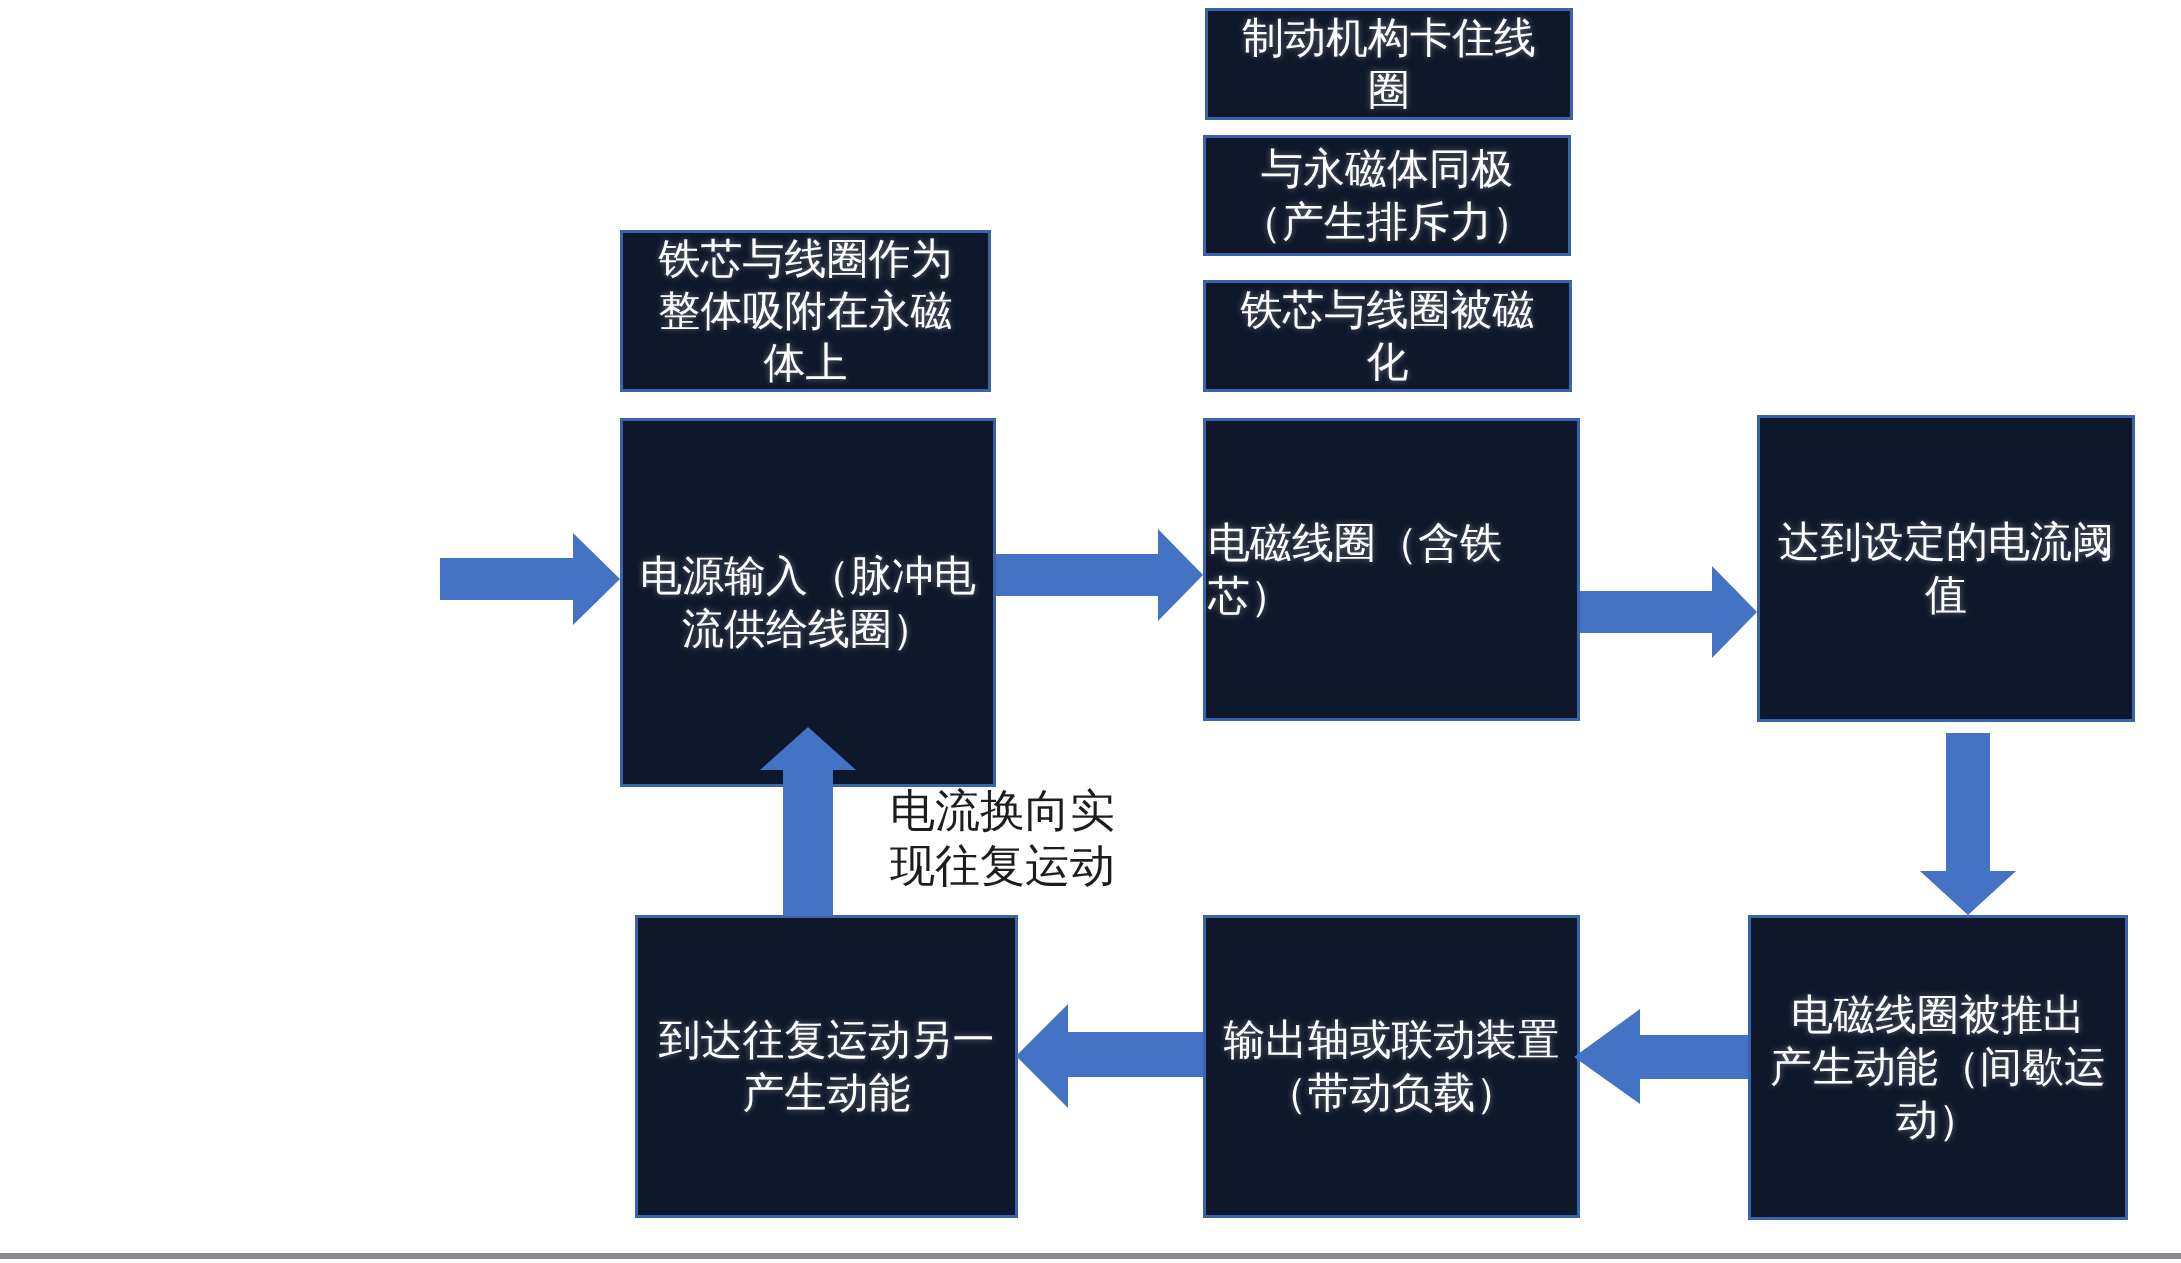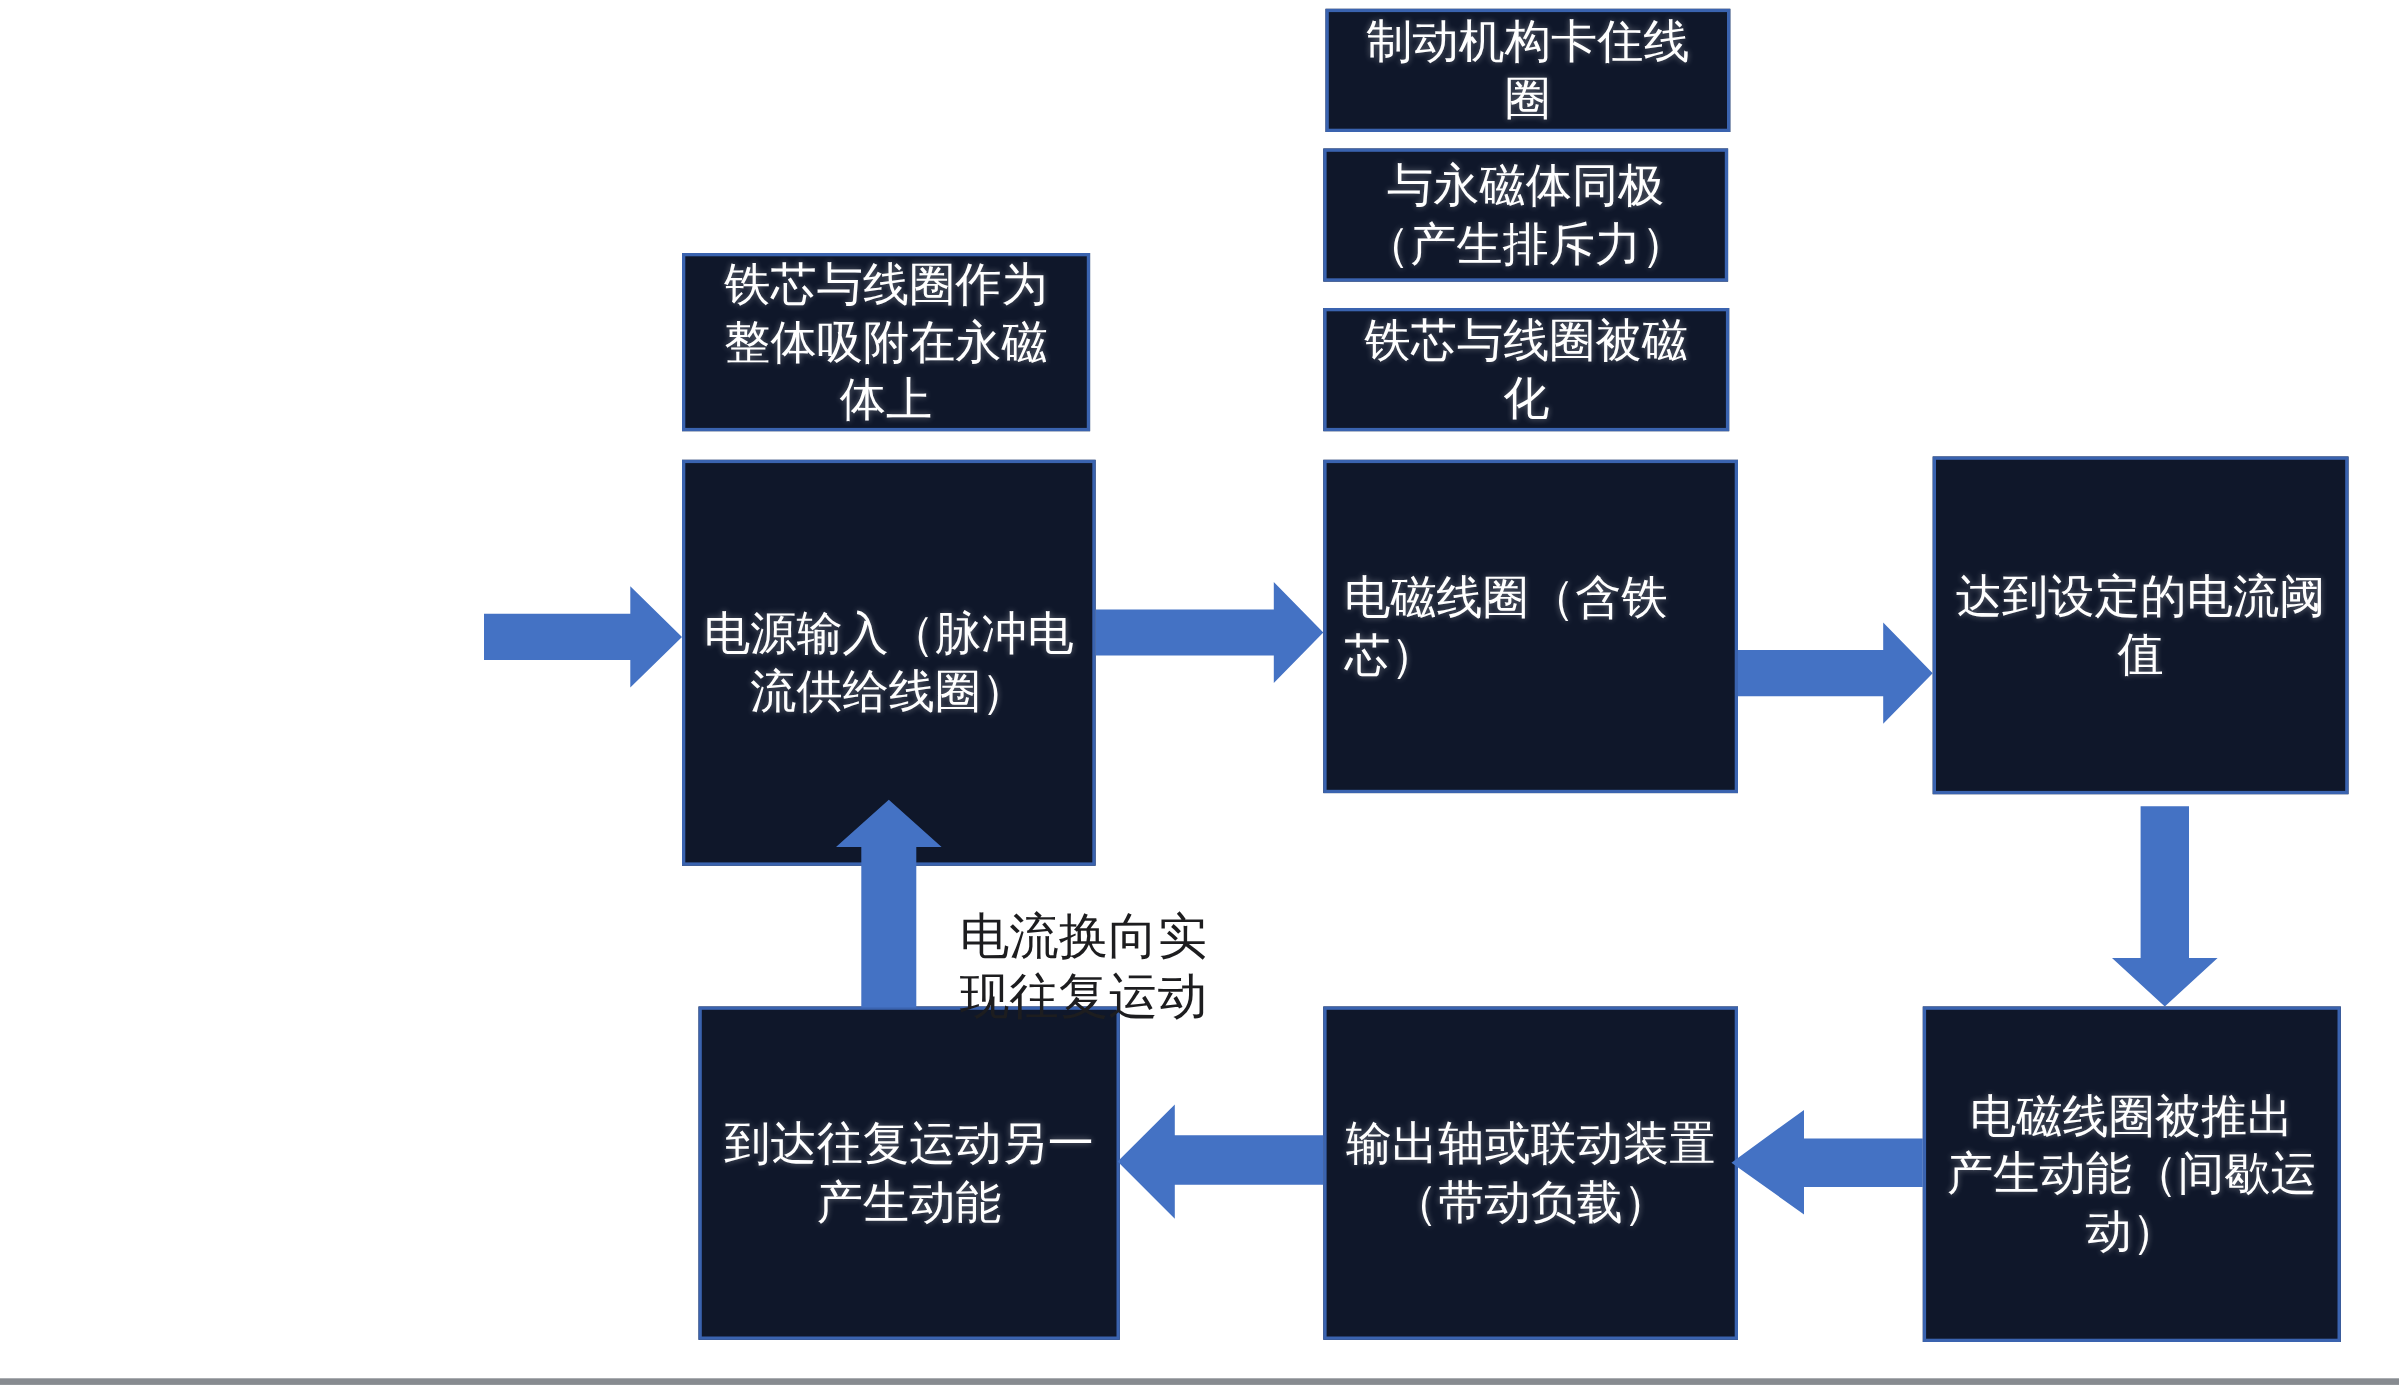--- a/index.html
+++ b/index.html
@@ -19,30 +19,29 @@
     align-items:center;
     justify-content:center;
     color:#ffffff;
     text-align:center;
     font-size:42px;
     line-height:1.24;
     text-shadow:0 0 6px rgba(255,255,255,.4);
   }
   .box .txt{white-space:pre-line;}
   .box.align-left{justify-content:flex-start;text-align:left;}
-  .box.align-left .txt{padding-left:16px;}
+  .box.align-left .txt{padding-left:2px;}
   .annotation{
     position:absolute;
     color:#1d1d1f;
     font-size:45px;
     line-height:1.22;
     font-weight:500;
-    text-align:center;
+    text-align:right;
     white-space:pre-line;
-    margin-top:40px;
   }
   .arrows{position:absolute;left:0;top:0;width:2181px;height:1263px;pointer-events:none;}
   .bottom-divider{
     position:absolute;left:0;top:1253px;width:2181px;height:6px;
     background:#878b90;
   }
 </style>
 </head>
 <body>
 

